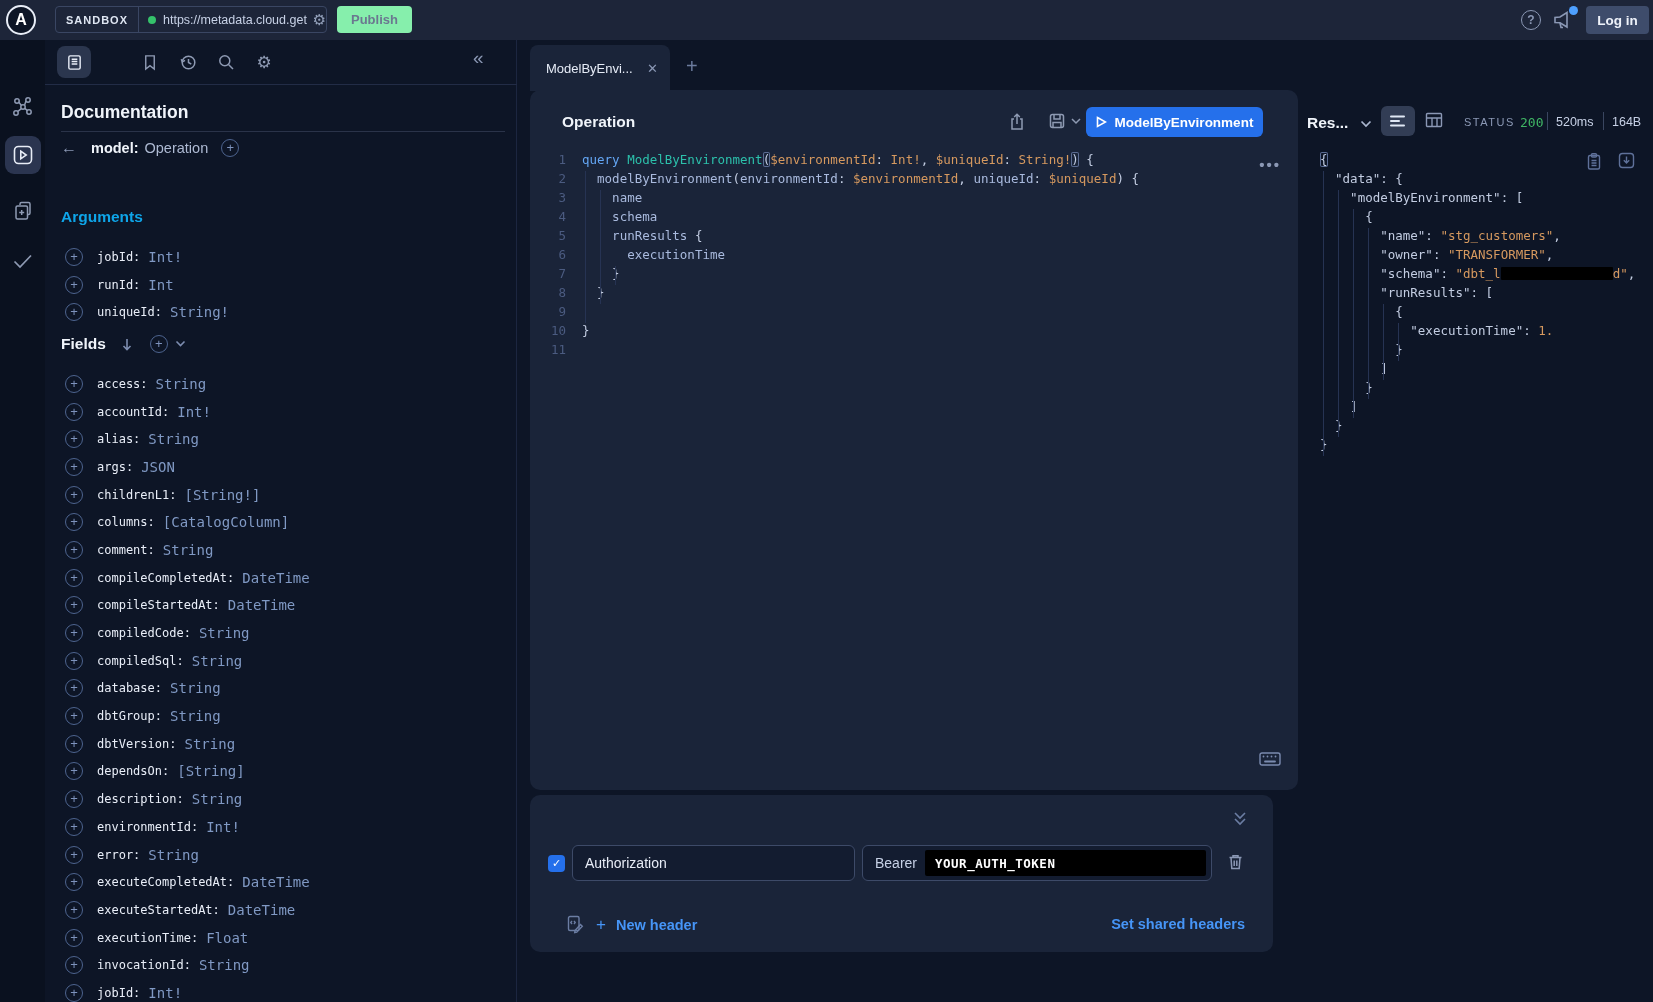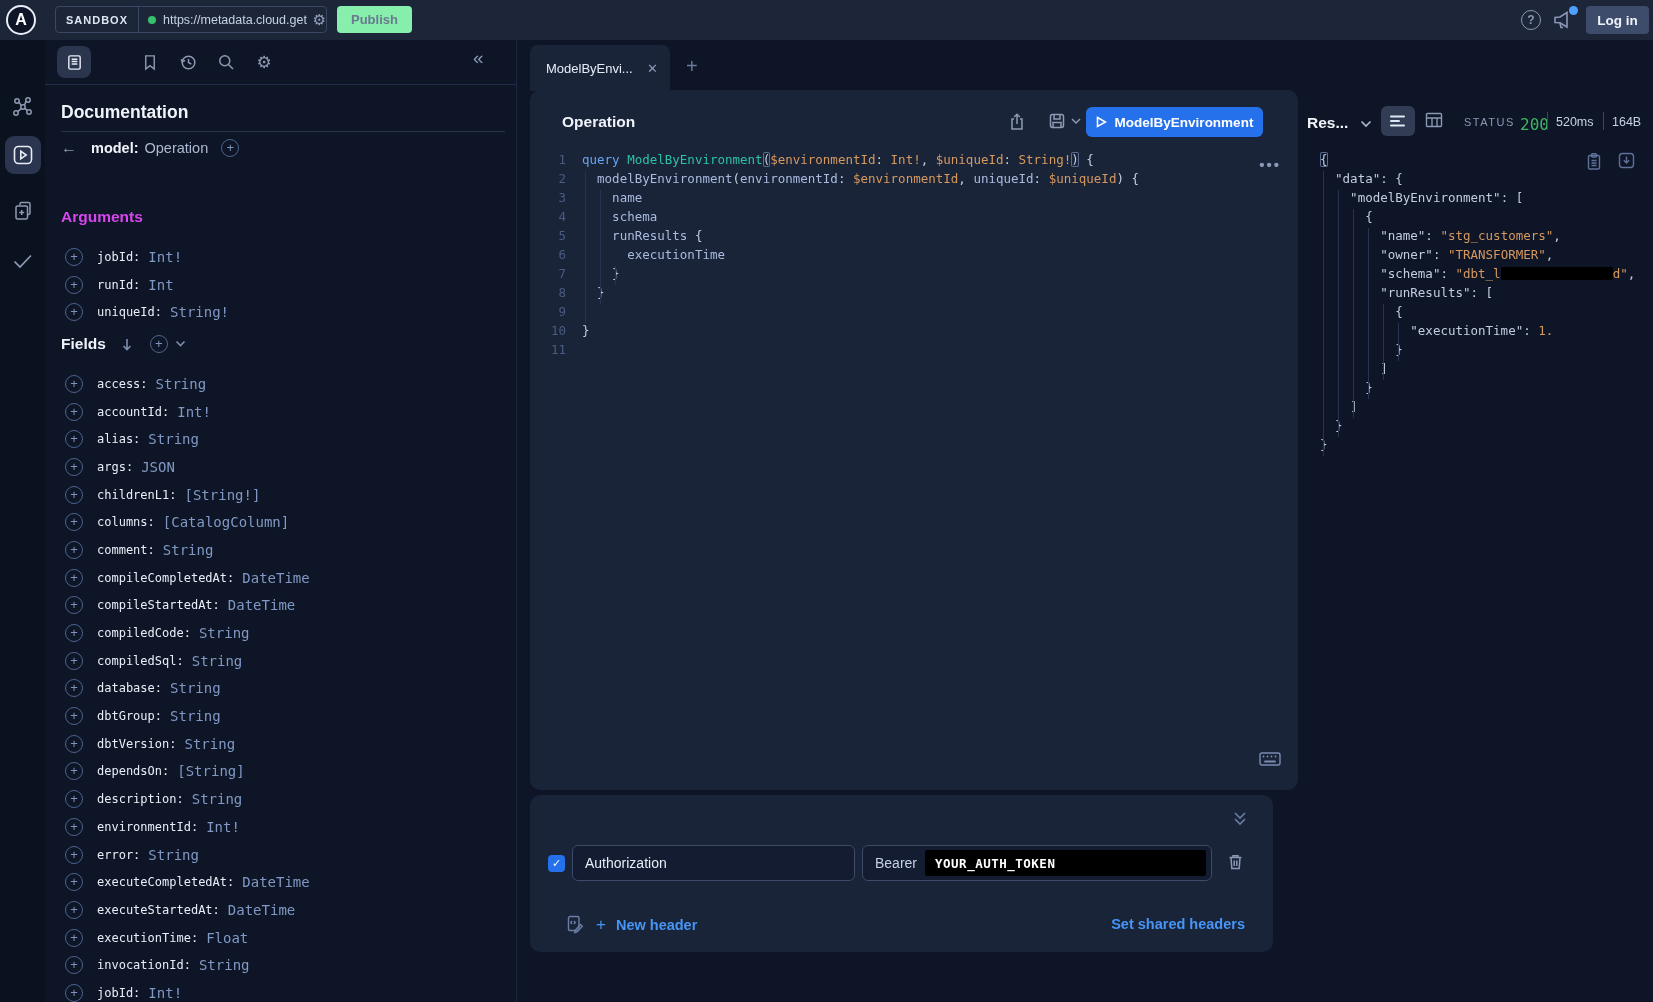--- a/index.html
+++ b/index.html
@@ -42,21 +42,21 @@
   .doc-tab { position:absolute; top:6px; width:34px; height:32px; display:flex; align-items:center;
              justify-content:center; border-radius:8px; color:#8e9ab3; }
   .doc-tab.sel { background:#2b364e; color:#e8edf7; }
   #doc-collapse { position:absolute; left:428px; top:7px; font-size:19px; color:#8b98b5; }
   #doc-title { position:absolute; left:16px; top:62px; font-size:17.5px; font-weight:bold; color:#f0f4fa; }
   #doc-hr { position:absolute; left:16px; top:91px; width:444px; border-top:1px solid #2a3349; }
   #doc-crumb { position:absolute; left:16px; top:98px; height:20px; display:flex; align-items:center; }
   #doc-crumb .back { color:#8b98b5; font-size:16px; width:30px; }
   #doc-crumb .k { font-weight:bold; font-size:14.5px; color:#f0f4fa; }
   #doc-crumb .t { font-size:14.5px; color:#aebad3; margin-left:6px; margin-right:13px; }
-  .sec-title { position:absolute; left:16px; font-size:15.5px; font-weight:bold; color:#d946ef; }
+  .sec-title { position:absolute; left:16px; font-size:15.5px; font-weight:bold; color:#0ea5e9; }
   .plus-ic { width:18px; height:18px; border:1.2px solid #4d648f; border-radius:50%; color:#7e93bd;
              font-size:13px; line-height:15px; text-align:center; flex:none; }
   .doc-row { display:flex; align-items:center; height:27.7px; padding-left:20px; }
   .doc-row .fname { font-family:"DejaVu Sans Mono", monospace; font-size:12px; color:#e9eef8; margin-left:14px; white-space:pre; }
   .doc-row .ftype { font-family:"DejaVu Sans Mono", monospace; font-size:14px; color:#8099c4; margin-left:8px; white-space:pre; }
   #doc-args { position:absolute; left:0; top:203px; width:470px; }
   #doc-fields { position:absolute; left:0; top:330px; width:470px; }
   #fields-head { position:absolute; left:16px; top:295px; display:flex; align-items:center; }
   #fields-head .lbl { font-size:15.5px; font-weight:bold; color:#f0f4fa; margin-right:14px;text-align:center; }
   #args-head { top:168px; }
@@ -115,21 +115,21 @@
   #shared-headers { position:absolute; right:28px; top:121px; color:#4695f7; font-size:14.5px; font-weight:bold; }
 
   
   #resp { position:absolute; left:1290px; top:90px; width:363px; height:912px; }
   #resp-title { position:absolute; left:17px; top:24px; font-size:15.5px; font-weight:bold; color:#f0f4fa; }
   #resp-chev { position:absolute; left:70px; top:30px; color:#aab6cf; }
   #view-lines { position:absolute; left:91px; top:16px; width:34px; height:30px; background:#323d55;
                 border-radius:6px; display:flex; align-items:center; justify-content:center; color:#dfe7f4; }
   #view-table { position:absolute; left:135px; top:22px; color:#8b98b5; }
   #st-label { position:absolute; left:174px; top:26px; font-size:11px; letter-spacing:1.5px; color:#8b98b5; }
-  #st-code { position:absolute; left:230px; top:25px; font-size:16px; color:#3fb564; font-family:"DejaVu Sans Mono", monospace; }
+  #st-code { position:absolute; left:230px; top:25px; font-size:13px; color:#3fb564; font-family:"DejaVu Sans Mono", monospace; }
   .st-sep { position:absolute; top:22px; width:1px; height:18px; background:#3a4660; }
   #st-time { position:absolute; left:266px; top:25px; font-size:12.5px; color:#c7d1e6; }
   #st-size { position:absolute; left:322px; top:25px; font-size:12.5px; color:#c7d1e6; }
   #resp-copy { position:absolute; left:296px; top:62px; color:#5f719a; }
   #resp-dl { position:absolute; left:328px; top:62px; color:#5f719a; }
   #resp-body { position:absolute; left:30px; top:62px; width:330px; }
   .outdent { margin-left:-28px; }
   .redact { display:inline-block; width:112px; height:13px; background:#000; vertical-align:-2px; border-radius:1px; }
 
   svg { display:block; }

